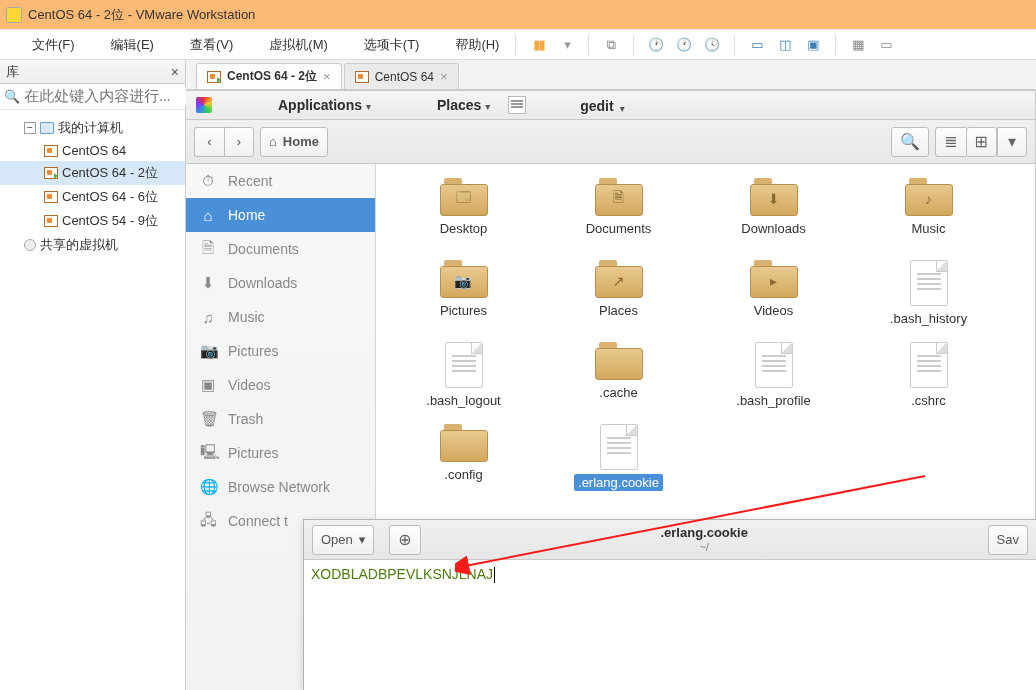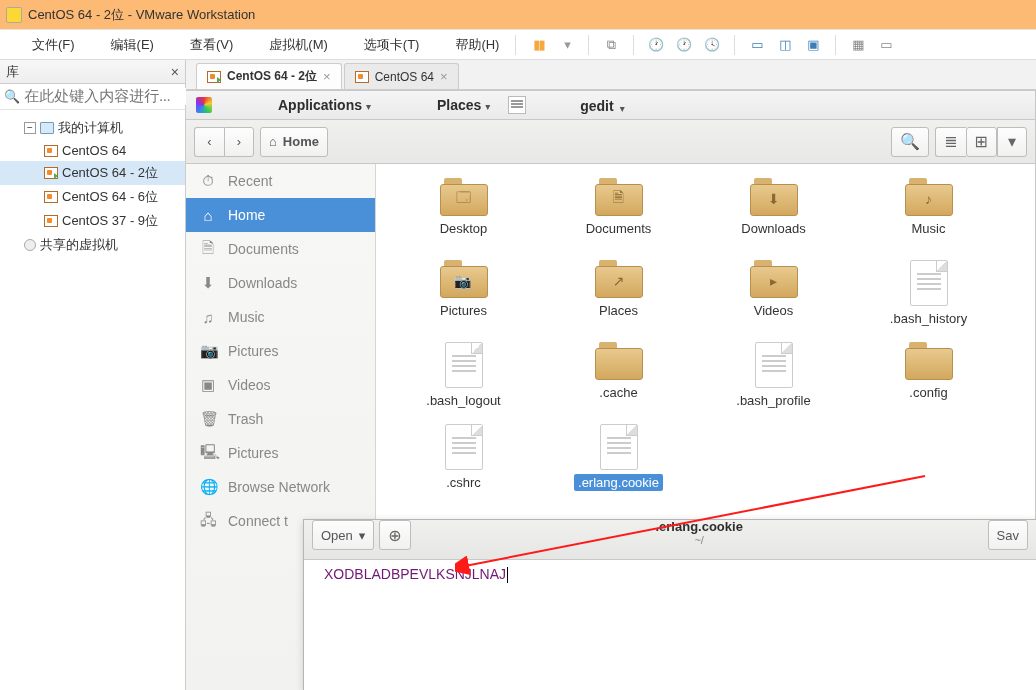--- a/index.html
+++ b/index.html
@@ -79,25 +79,25 @@
 .folder-icon::after { content:""; position:absolute; left:0; top:6px; right:0; bottom:0; background: linear-gradient(#e8c98e,#d3a85e); border:1px solid #b8904d; border-radius:3px; }
 .folder-ovl { position:absolute; z-index:2; left:50%; top:55%; transform:translate(-50%,-50%); font-size:14px; color:#8a6a33; }
 .file-icon { width:38px; height:46px; background:#fff; border:1px solid #ccc; border-radius:2px; position:relative; }
 .file-icon::before { content:""; position:absolute; right:0; top:0; width:10px; height:10px; background:linear-gradient(135deg,#fff 50%, #ddd 50%); border-left:1px solid #ccc; border-bottom:1px solid #ccc; }
 .file-icon::after { content:""; position:absolute; left:6px; right:6px; top:12px; height:2px; background:#ccc; box-shadow:0 5px 0 #ccc, 0 10px 0 #ccc, 0 15px 0 #ccc; }
 .pkg-icon { width:44px; height:40px; background:linear-gradient(#f5d67b,#e2af3b); border:1px solid #b8862b; border-radius:3px; position:relative; }
 .pkg-icon::before { content:""; position:absolute; left:0; right:0; top:0; height:12px; background:linear-gradient(#f9e6a8,#edc55f); border-bottom:1px solid #c8983b; border-radius:3px 3px 0 0; }
 
 
 .gedit-window { position:absolute; left:303px; top:519px; width:733px; height:171px; background:#fff; border:1px solid #b5b5b5; border-right:none; border-bottom:none; box-shadow:0 2px 8px rgba(0,0,0,.15); display:flex; flex-direction:column; }
-.gedit-header { height:40px; background:linear-gradient(#f0f0ef,#e6e6e4); border-bottom:1px solid #c8c8c8; display:flex; align-items:flex-start; padding:0 8px; gap:5px; }
+.gedit-header { height:40px; background:linear-gradient(#f0f0ef,#e6e6e4); border-bottom:1px solid #c8c8c8; display:flex; align-items:center; padding:0 8px; gap:15px; }
 .gedit-title-wrap { flex:1; text-align:center; line-height:1.1; }
 .gedit-title-wrap .t1 { font-weight:600; font-size:13px; color:#2e2e2e; }
 .gedit-title-wrap .t2 { font-size:11px; color:#888; }
-.gedit-body { flex:1; padding:6px 20px; font-family: "DejaVu Sans Mono", monospace; font-size:14px; color:#701a75; }
+.gedit-body { flex:1; padding:6px 7px; font-family: "DejaVu Sans Mono", monospace; font-size:14px; color:#4d7c0f; }
 .cursor { display:inline-block; width:1px; height:16px; background:#000; vertical-align:middle; margin-left:1px; }
 
 
 .arrow-svg { position:absolute; pointer-events:none; }
 </style>
 </head>
 <body>
 
 <div class="titlebar">
   <span class="logo"></span>
@@ -154,21 +154,21 @@
       <div class="tree-item indent2 selected">
         <span class="tree-icon vm-icon play"></span>
         <span>CentOS 64 - 2位</span>
       </div>
       <div class="tree-item indent2">
         <span class="tree-icon vm-icon"></span>
         <span>CentOS 64 - 6位</span>
       </div>
       <div class="tree-item indent2">
         <span class="tree-icon vm-icon"></span>
-        <span>CentOS 37 - 9位</span>
+        <span>CentOS 54 - 9位</span>
       </div>
       <div class="tree-item indent1">
         <span class="tree-icon share-icon"></span>
         <span>共享的虚拟机</span>
       </div>
     </div>
   </div>
 
   <div class="vm-area">
     <div class="vm-tabs">
@@ -313,26 +313,26 @@
           </div>
           <div class="file-item">
             <div class="folder-icon"></div>
             <div class="file-label">.cache</div>
           </div>
           <div class="file-item">
             <div class="file-icon"></div>
             <div class="file-label">.bash_profile</div>
           </div>
           <div class="file-item">
+            <div class="file-icon"></div>
+            <div class="file-label">.cshrc</div>
+          </div>
+          <div class="file-item">
             <div class="folder-icon"></div>
             <div class="file-label">.config</div>
-          </div>
-          <div class="file-item">
-            <div class="file-icon"></div>
-            <div class="file-label">.cshrc</div>
           </div>
           <div class="file-item">
             <div class="file-icon"></div>
             <div class="file-label sel">.erlang.cookie</div>
           </div>
         </div>
     </div>
   </div>
 </div>
 

